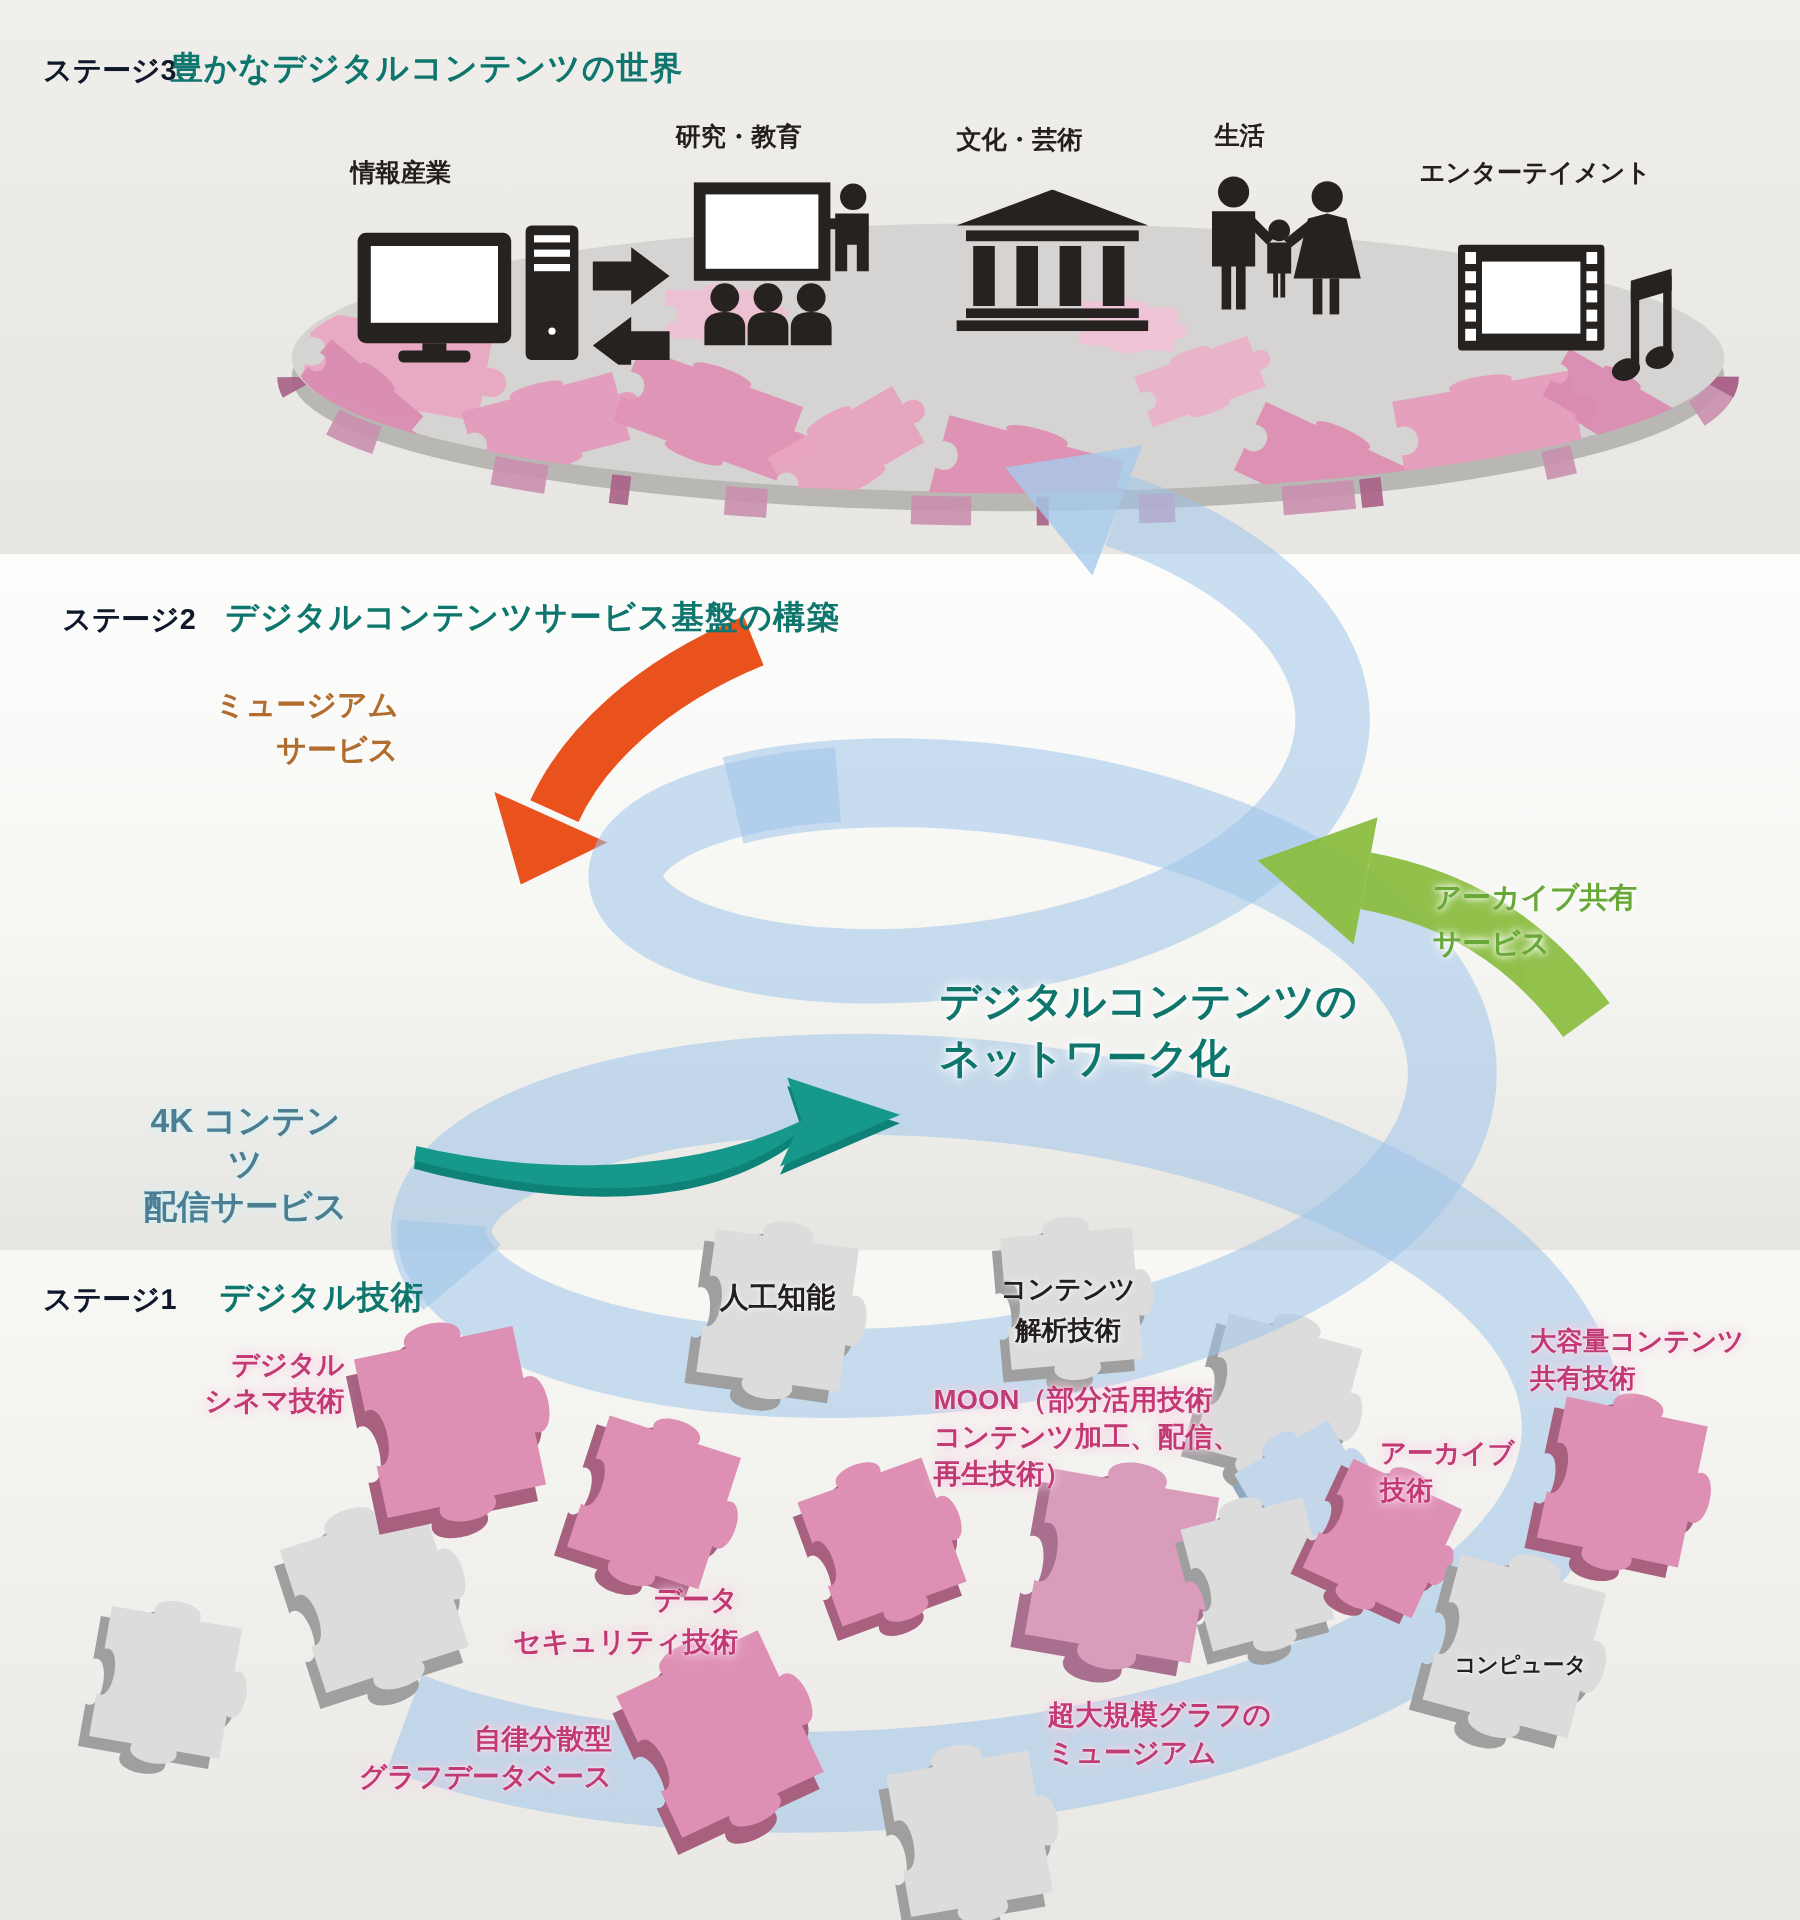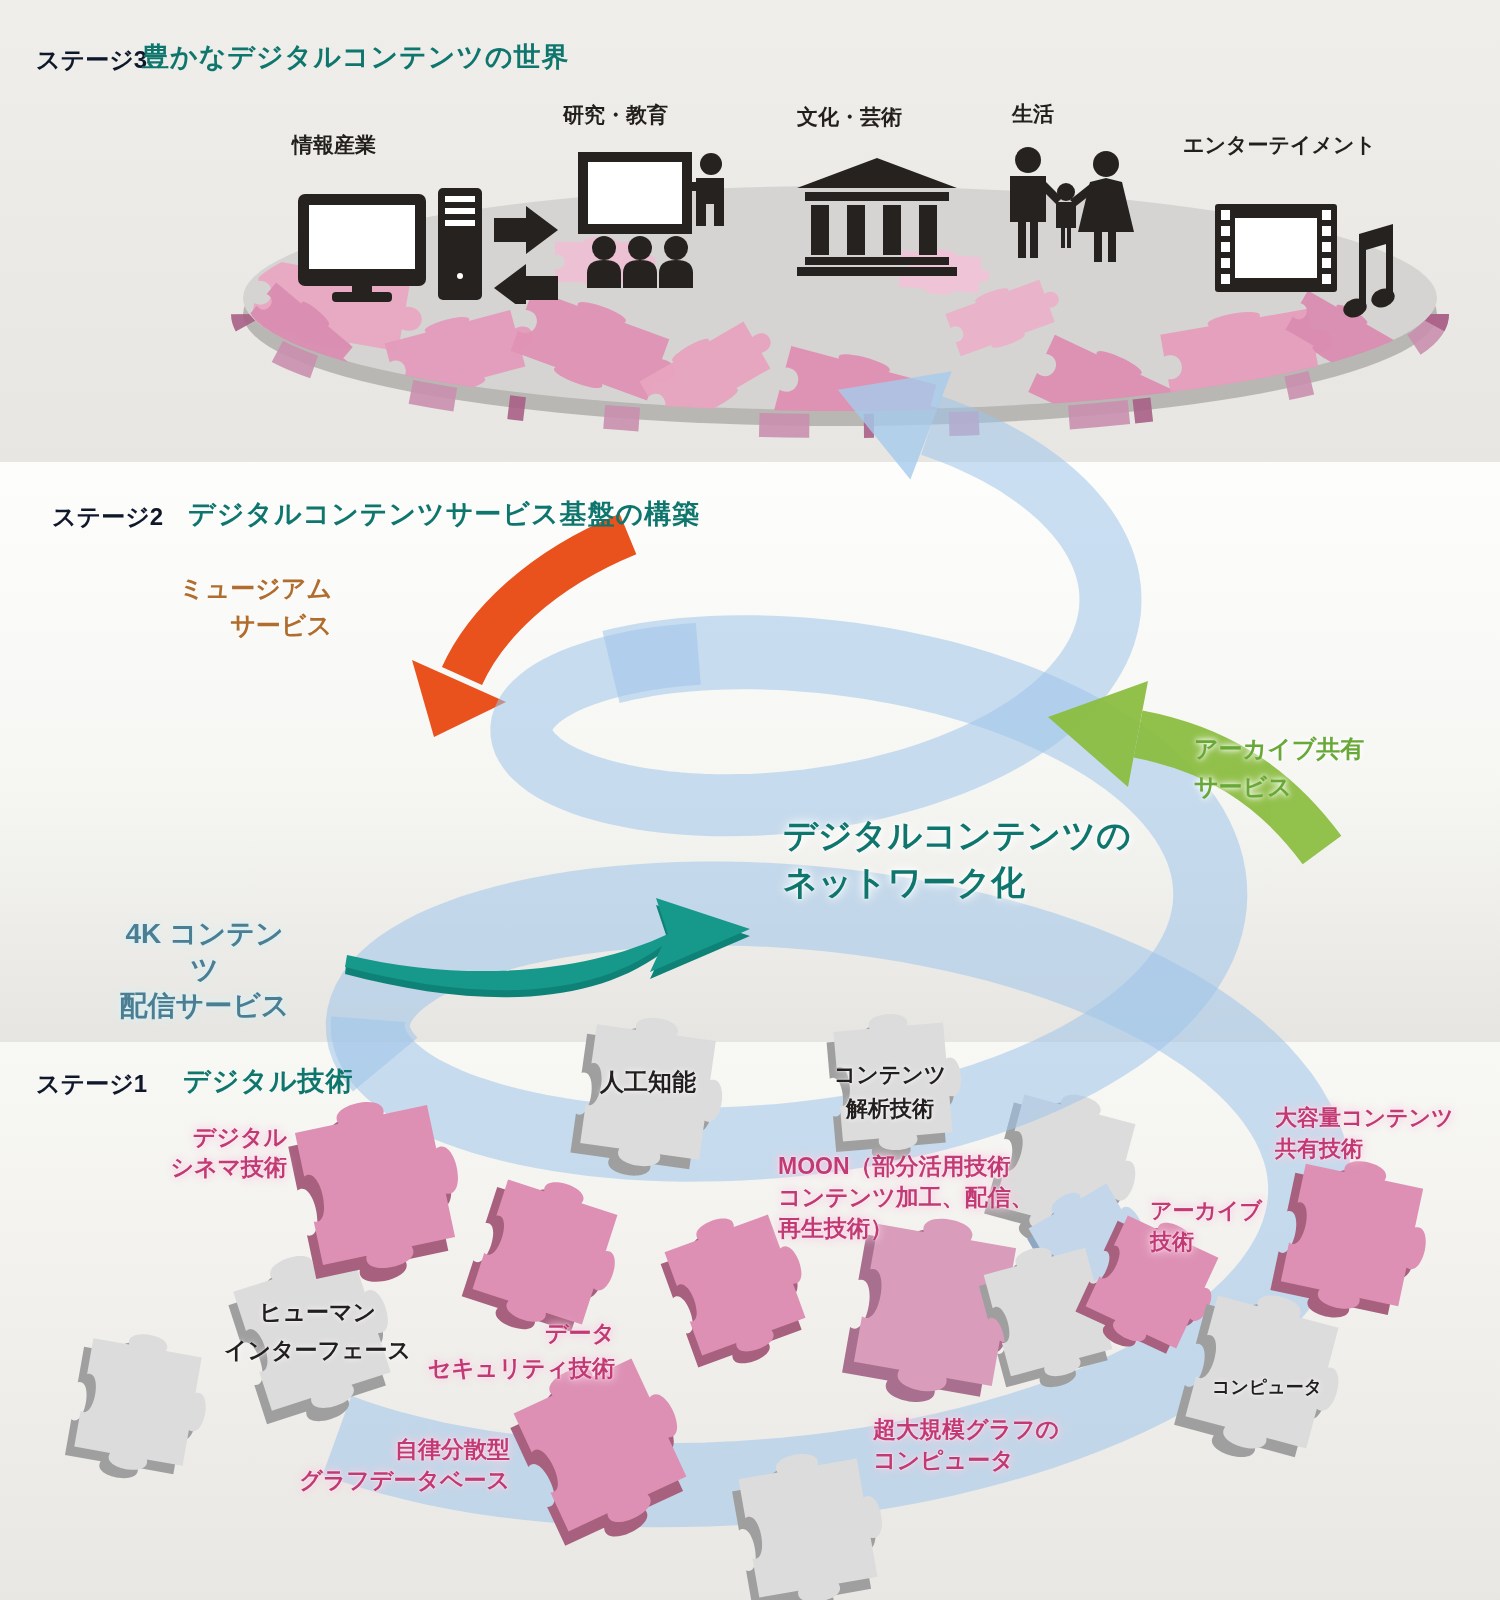--- a/index.html
+++ b/index.html
@@ -254,22 +254,20 @@
   <span class="lbl tblack" style="left:600px;top:1066px;font-size:24px">人工知能</span>
   <span class="lbl tblack" style="left:810px;top:1058px;width:160px;text-align:center;font-size:22px;line-height:34px">コンテンツ
 解析技術</span>
   <span class="lbl tpink" style="left:778px;top:1151px;font-size:23px;line-height:31px">MOON（部分活用技術
 コンテンツ加工、配信、
 再生技術）</span>
   <span class="lbl tpink" style="left:1275px;top:1102px;font-size:22px;line-height:31px">大容量コンテンツ
 共有技術</span>
   <span class="lbl tpink" style="left:1150px;top:1195px;font-size:22px;line-height:31px">アーカイブ
 技術</span>
-  <span class="lbl tblack" style="left:200px;top:1293px;width:235px;text-align:center;font-size:23px;line-height:38px">ヒューマン
-インターフェース</span>
   <span class="lbl tpink" style="left:415px;top:1316px;width:200px;text-align:right;font-size:23px;line-height:35px">データ
 セキュリティ技術</span>
   <span class="lbl tblack" style="left:1212px;top:1376px;font-size:18px">コンピュータ</span>
   <span class="lbl tpink" style="left:295px;top:1434px;width:215px;text-align:right;font-size:23px;line-height:31px">自律分散型
 グラフデータベース</span>
   <span class="lbl tpink" style="left:873px;top:1414px;font-size:23px;line-height:31px">超大規模グラフの
-コンピュータ</span>
+ミュージアム</span>
 </div>
 
 </body></html>

